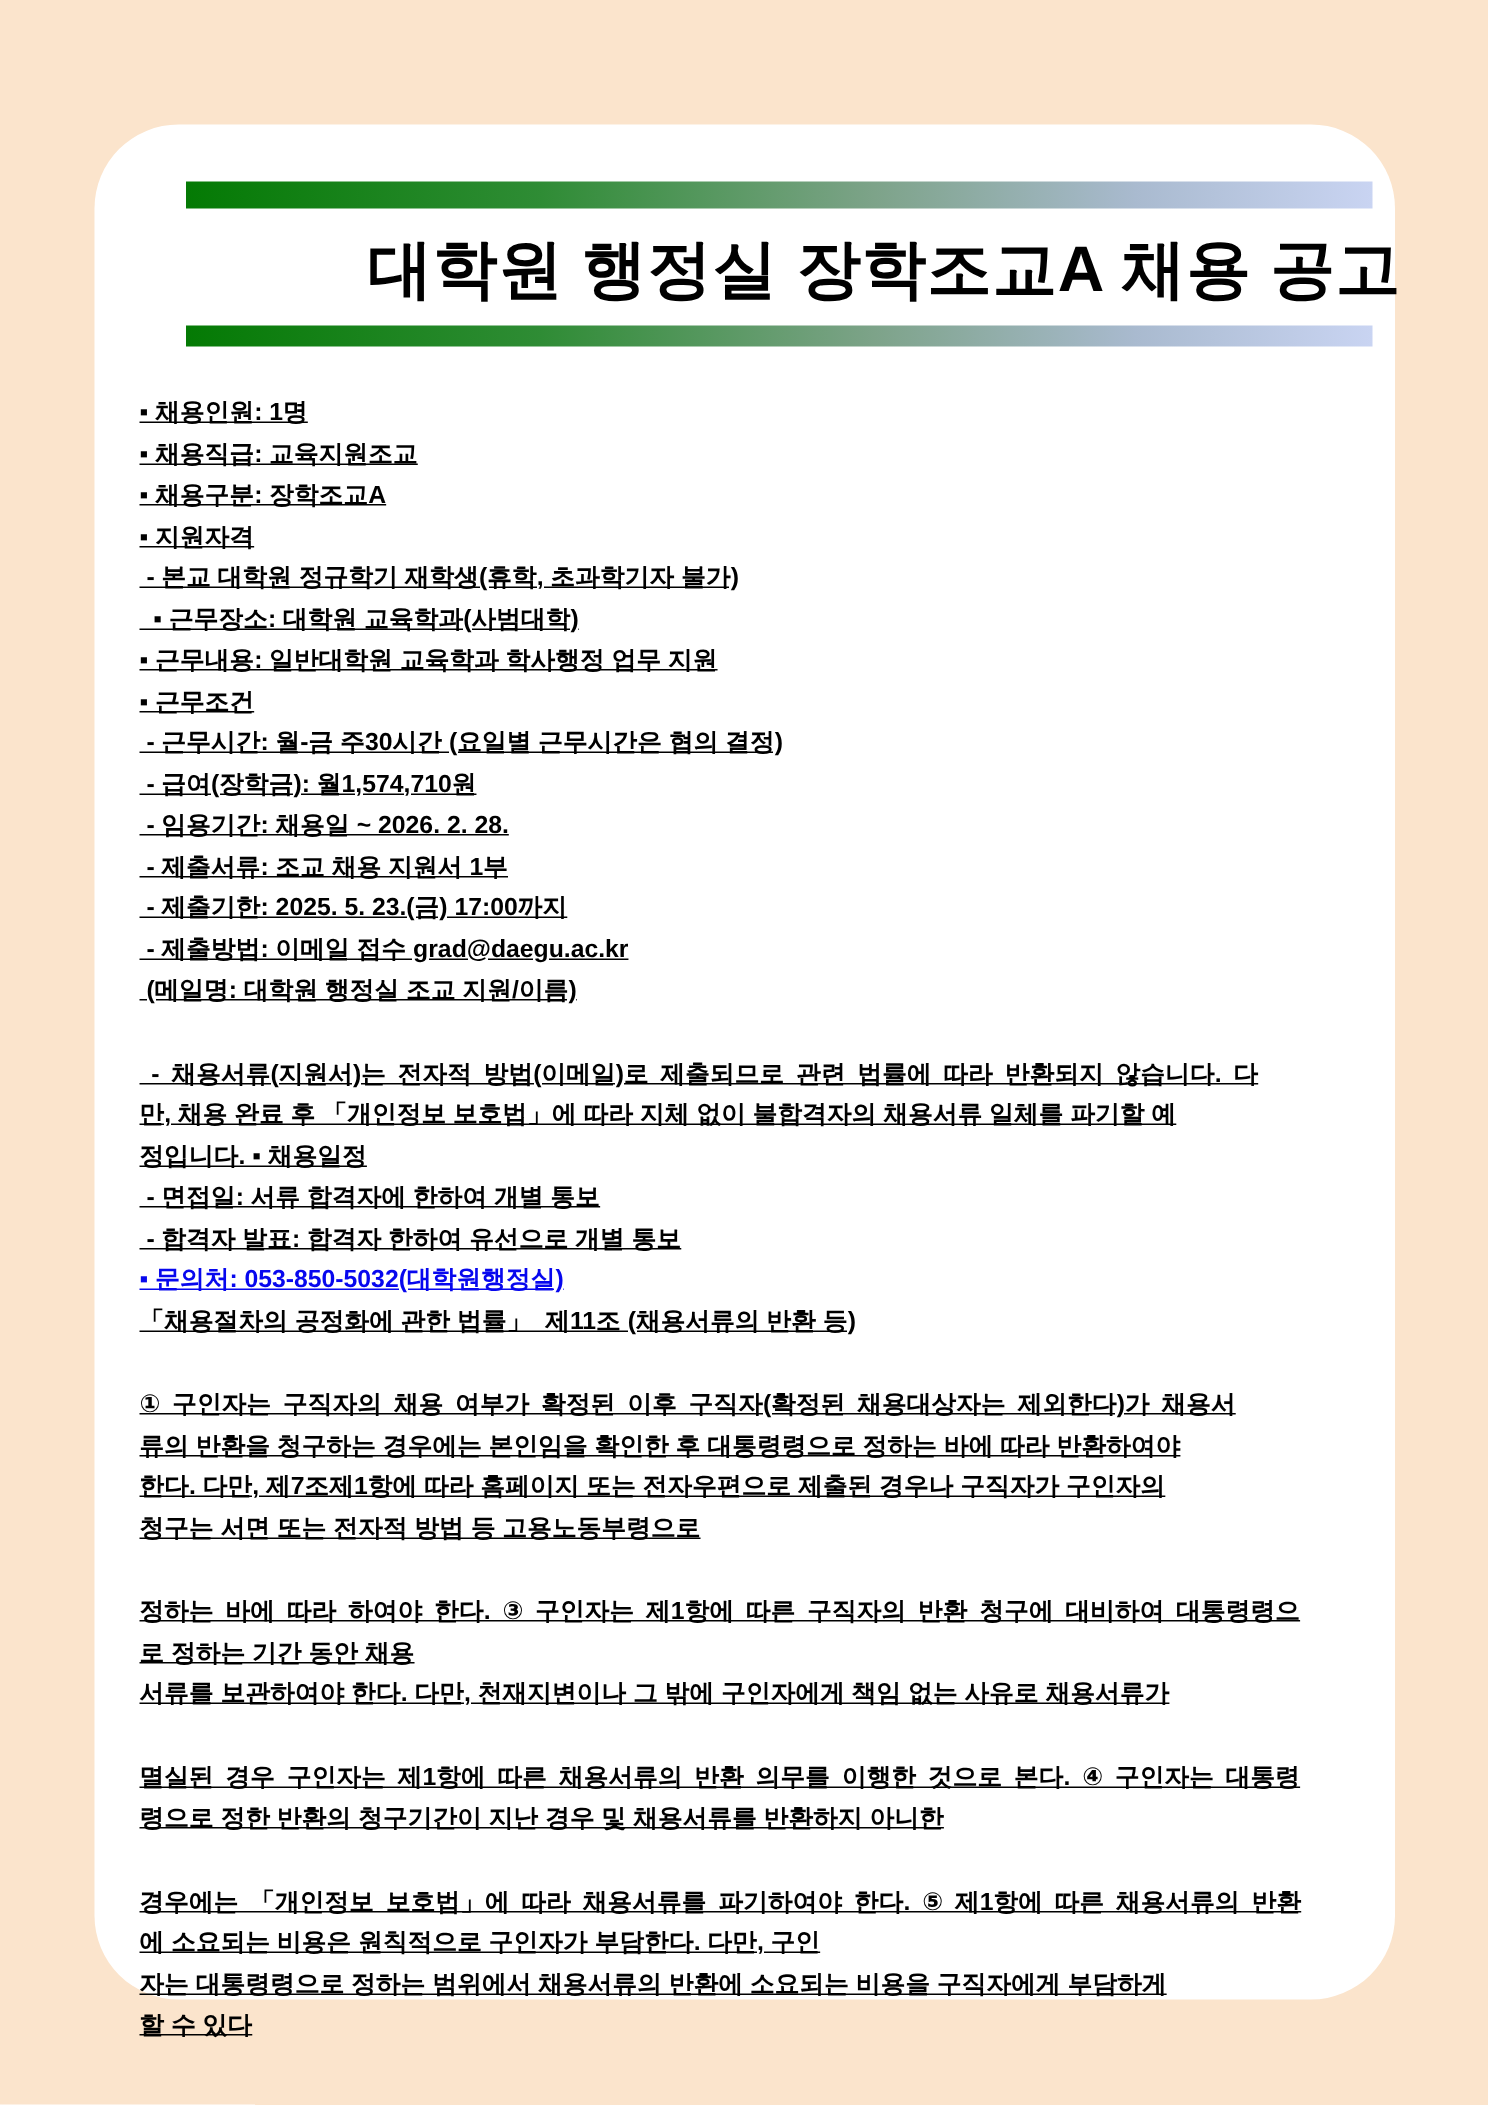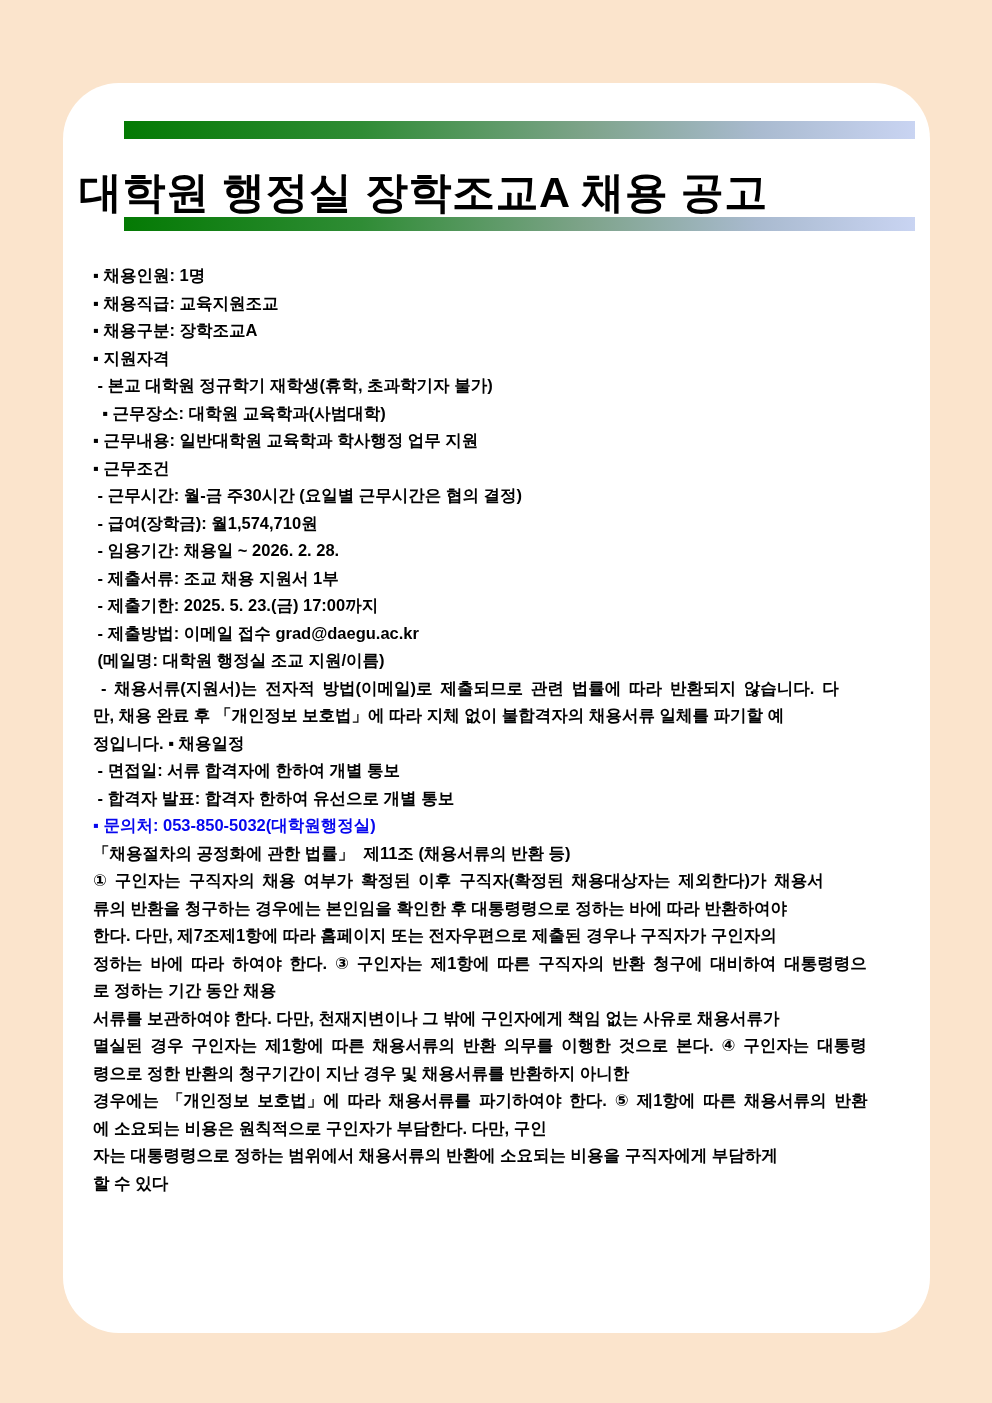--- a/index.html
+++ b/index.html
@@ -34,42 +34,43 @@
       var(--bar-blue-gray, #A9BACF) 80%,
       var(--bar-periwinkle, #C9D4F2) 100%);
   }
   .grad-bar.top { top: 38px; height: 18px; }
   .grad-bar.bottom { top: 134px; height: 14px; }
   .doc-title {
     position: absolute;
     left: 0;
     top: 62px;
     width: 100%;
-    margin: 16px;
-    text-align: left;
+    margin: 4px;
+    text-align: right;
     font-size: 43px;
     line-height: 62px;
     font-weight: 800;
     letter-spacing: 0.5px;
     color: var(--text-color, #000000);
   }
   .content {
     position: absolute;
     left: 30px;
     top: 179px;
     width: 815px;
   }
   .line {
     white-space: pre;
     font-size: 16.5px;
     line-height: 27.5px;
     font-weight: 700;
     color: var(--text-color, #000000);
+    text-decoration: underline;
   }
-  .line.w { word-spacing: 0.2em; }
+  .line.w { word-spacing: 0.2em; margin-top: 28px; }
   .line.link { color: var(--link-color, #0707EE); cursor: pointer; }
 </style>
 </head>
 <body>
 
 <div class="card">
   <div class="grad-bar top"></div>
   <h1 class="doc-title">대학원 행정실 장학조교A 채용 공고</h1>
   <div class="grad-bar bottom"></div>
   <div class="content">
@@ -91,20 +92,21 @@
       <div class="line w"> - 채용서류(지원서)는 전자적 방법(이메일)로 제출되므로 관련 법률에 따라 반환되지 않습니다. 다</div>
       <div class="line">만, 채용 완료 후 「개인정보 보호법」에 따라 지체 없이 불합격자의 채용서류 일체를 파기할 예</div>
       <div class="line">정입니다. ▪ 채용일정</div>
       <div class="line"> - 면접일: 서류 합격자에 한하여 개별 통보</div>
       <div class="line"> - 합격자 발표: 합격자 한하여 유선으로 개별 통보</div>
       <div class="line link">▪ 문의처: 053-850-5032(대학원행정실)</div>
       <div class="line">「채용절차의 공정화에 관한 법률」  제11조 (채용서류의 반환 등)</div>
       <div class="line w">① 구인자는 구직자의 채용 여부가 확정된 이후 구직자(확정된 채용대상자는 제외한다)가 채용서</div>
       <div class="line">류의 반환을 청구하는 경우에는 본인임을 확인한 후 대통령령으로 정하는 바에 따라 반환하여야</div>
       <div class="line">한다. 다만, 제7조제1항에 따라 홈페이지 또는 전자우편으로 제출된 경우나 구직자가 구인자의</div>
+      <div class="line">청구는 서면 또는 전자적 방법 등 고용노동부령으로</div>
       <div class="line w">정하는 바에 따라 하여야 한다. ③ 구인자는 제1항에 따른 구직자의 반환 청구에 대비하여 대통령령으</div>
       <div class="line">로 정하는 기간 동안 채용</div>
       <div class="line">서류를 보관하여야 한다. 다만, 천재지변이나 그 밖에 구인자에게 책임 없는 사유로 채용서류가</div>
       <div class="line w">멸실된 경우 구인자는 제1항에 따른 채용서류의 반환 의무를 이행한 것으로 본다. ④ 구인자는 대통령</div>
       <div class="line">령으로 정한 반환의 청구기간이 지난 경우 및 채용서류를 반환하지 아니한</div>
       <div class="line w">경우에는 「개인정보 보호법」에 따라 채용서류를 파기하여야 한다. ⑤ 제1항에 따른 채용서류의 반환</div>
       <div class="line">에 소요되는 비용은 원칙적으로 구인자가 부담한다. 다만, 구인</div>
       <div class="line">자는 대통령령으로 정하는 범위에서 채용서류의 반환에 소요되는 비용을 구직자에게 부담하게</div>
       <div class="line">할 수 있다</div>
     </div>

